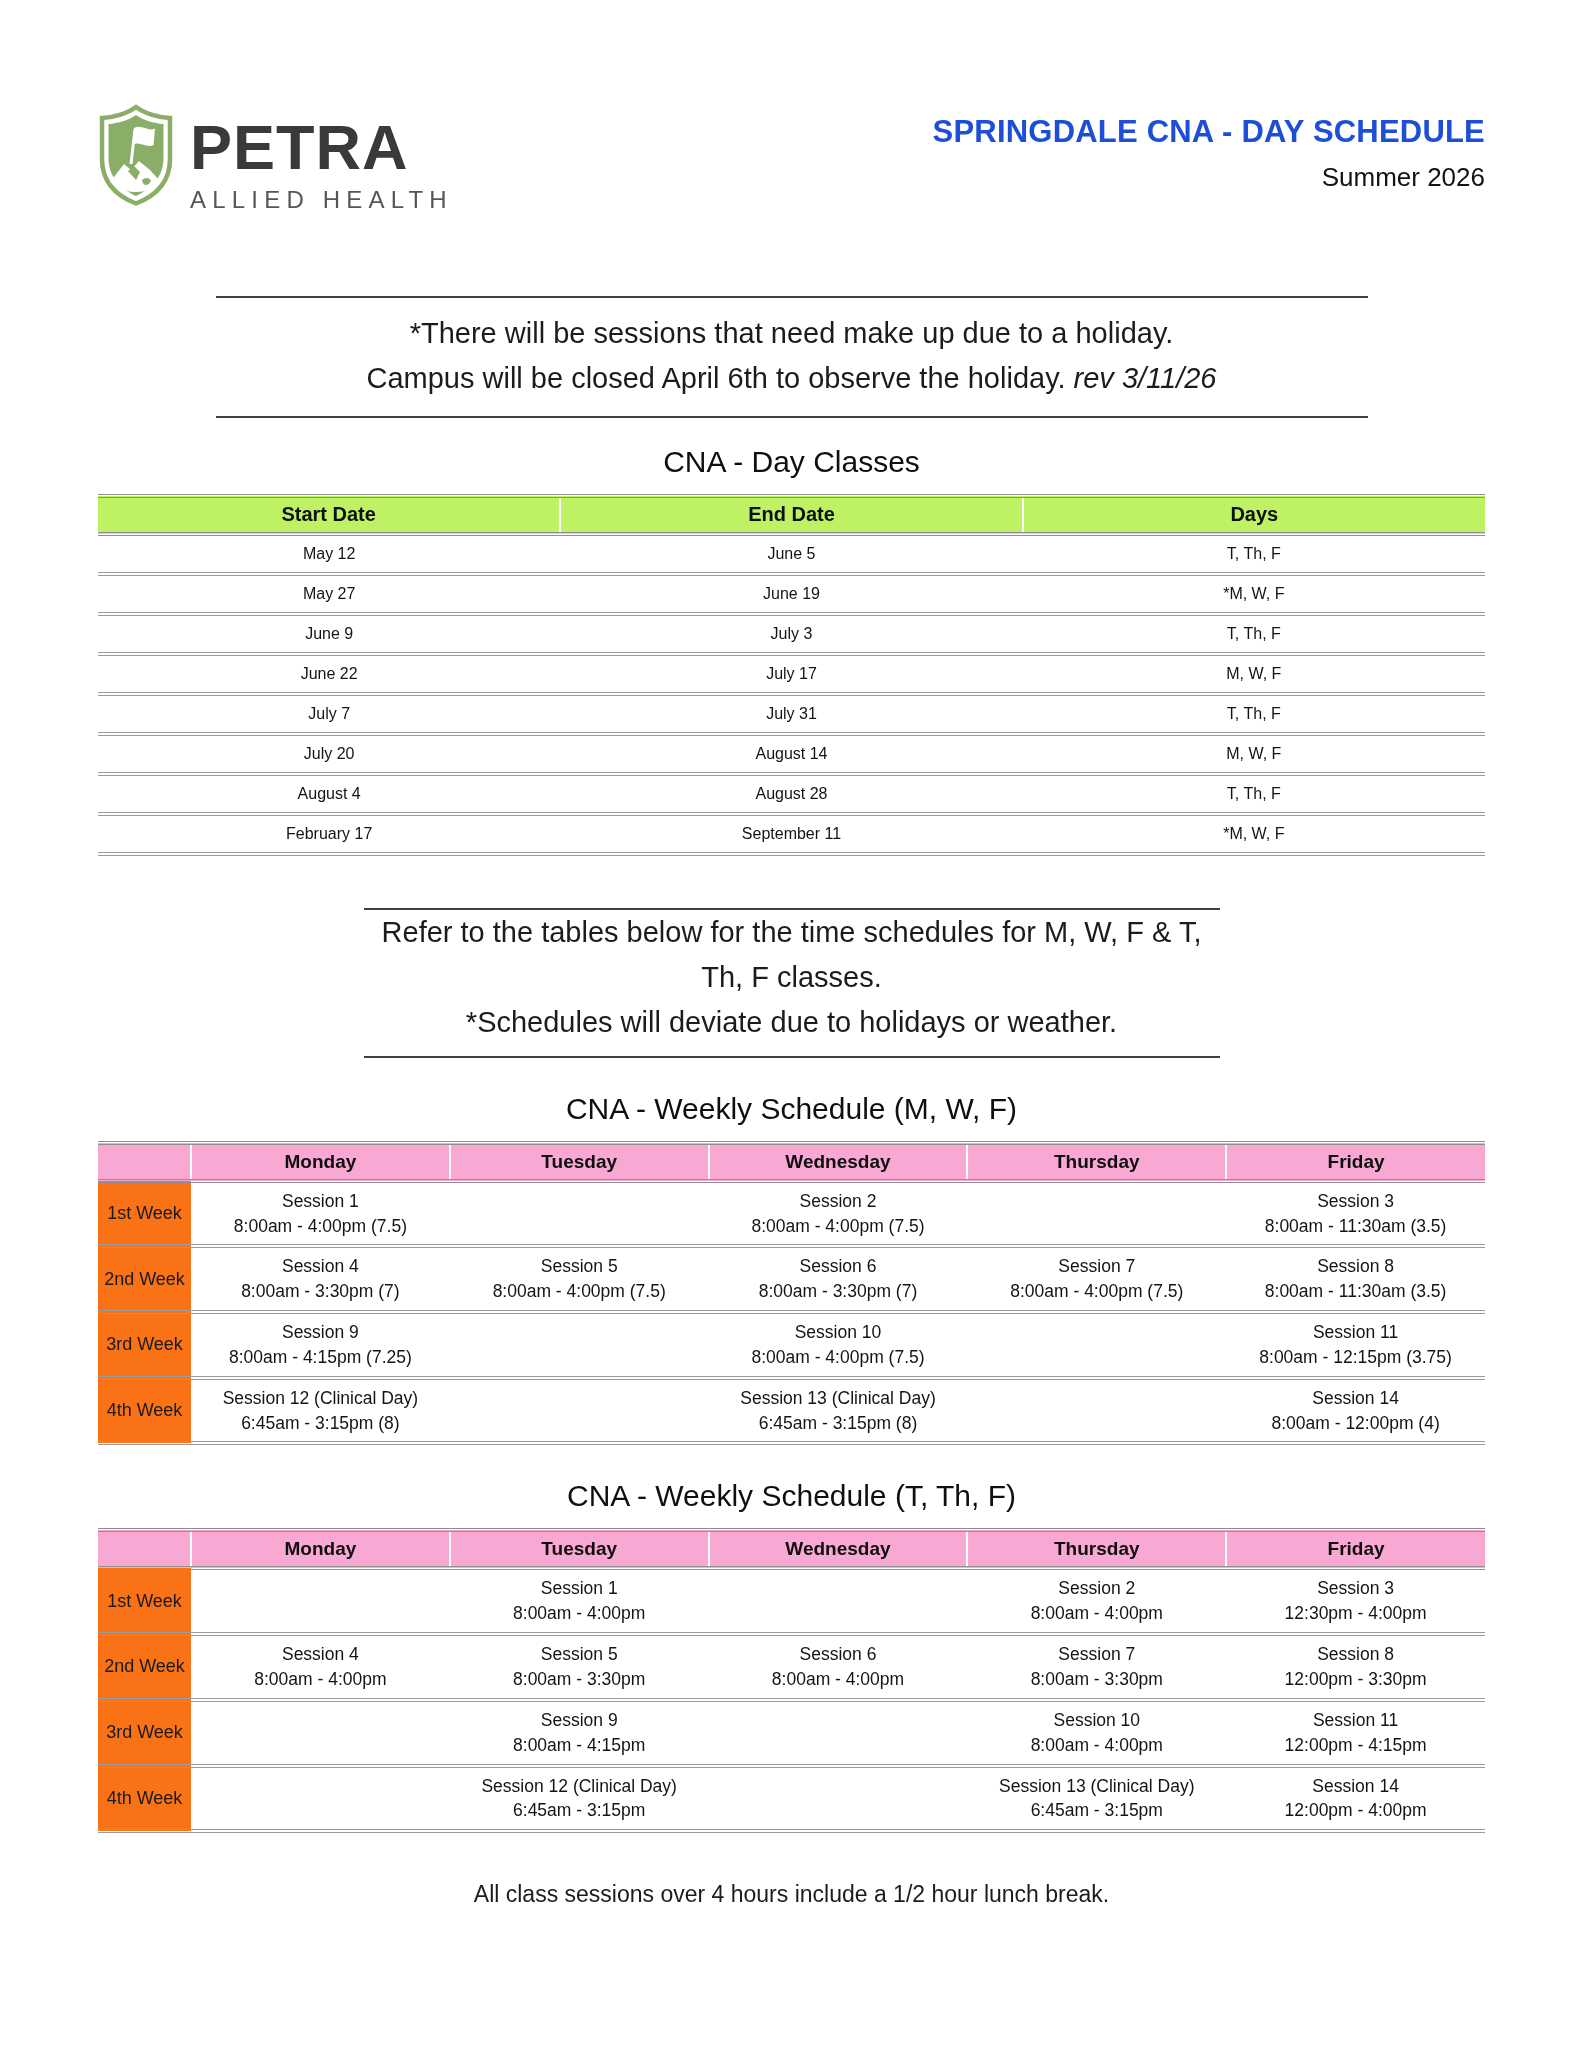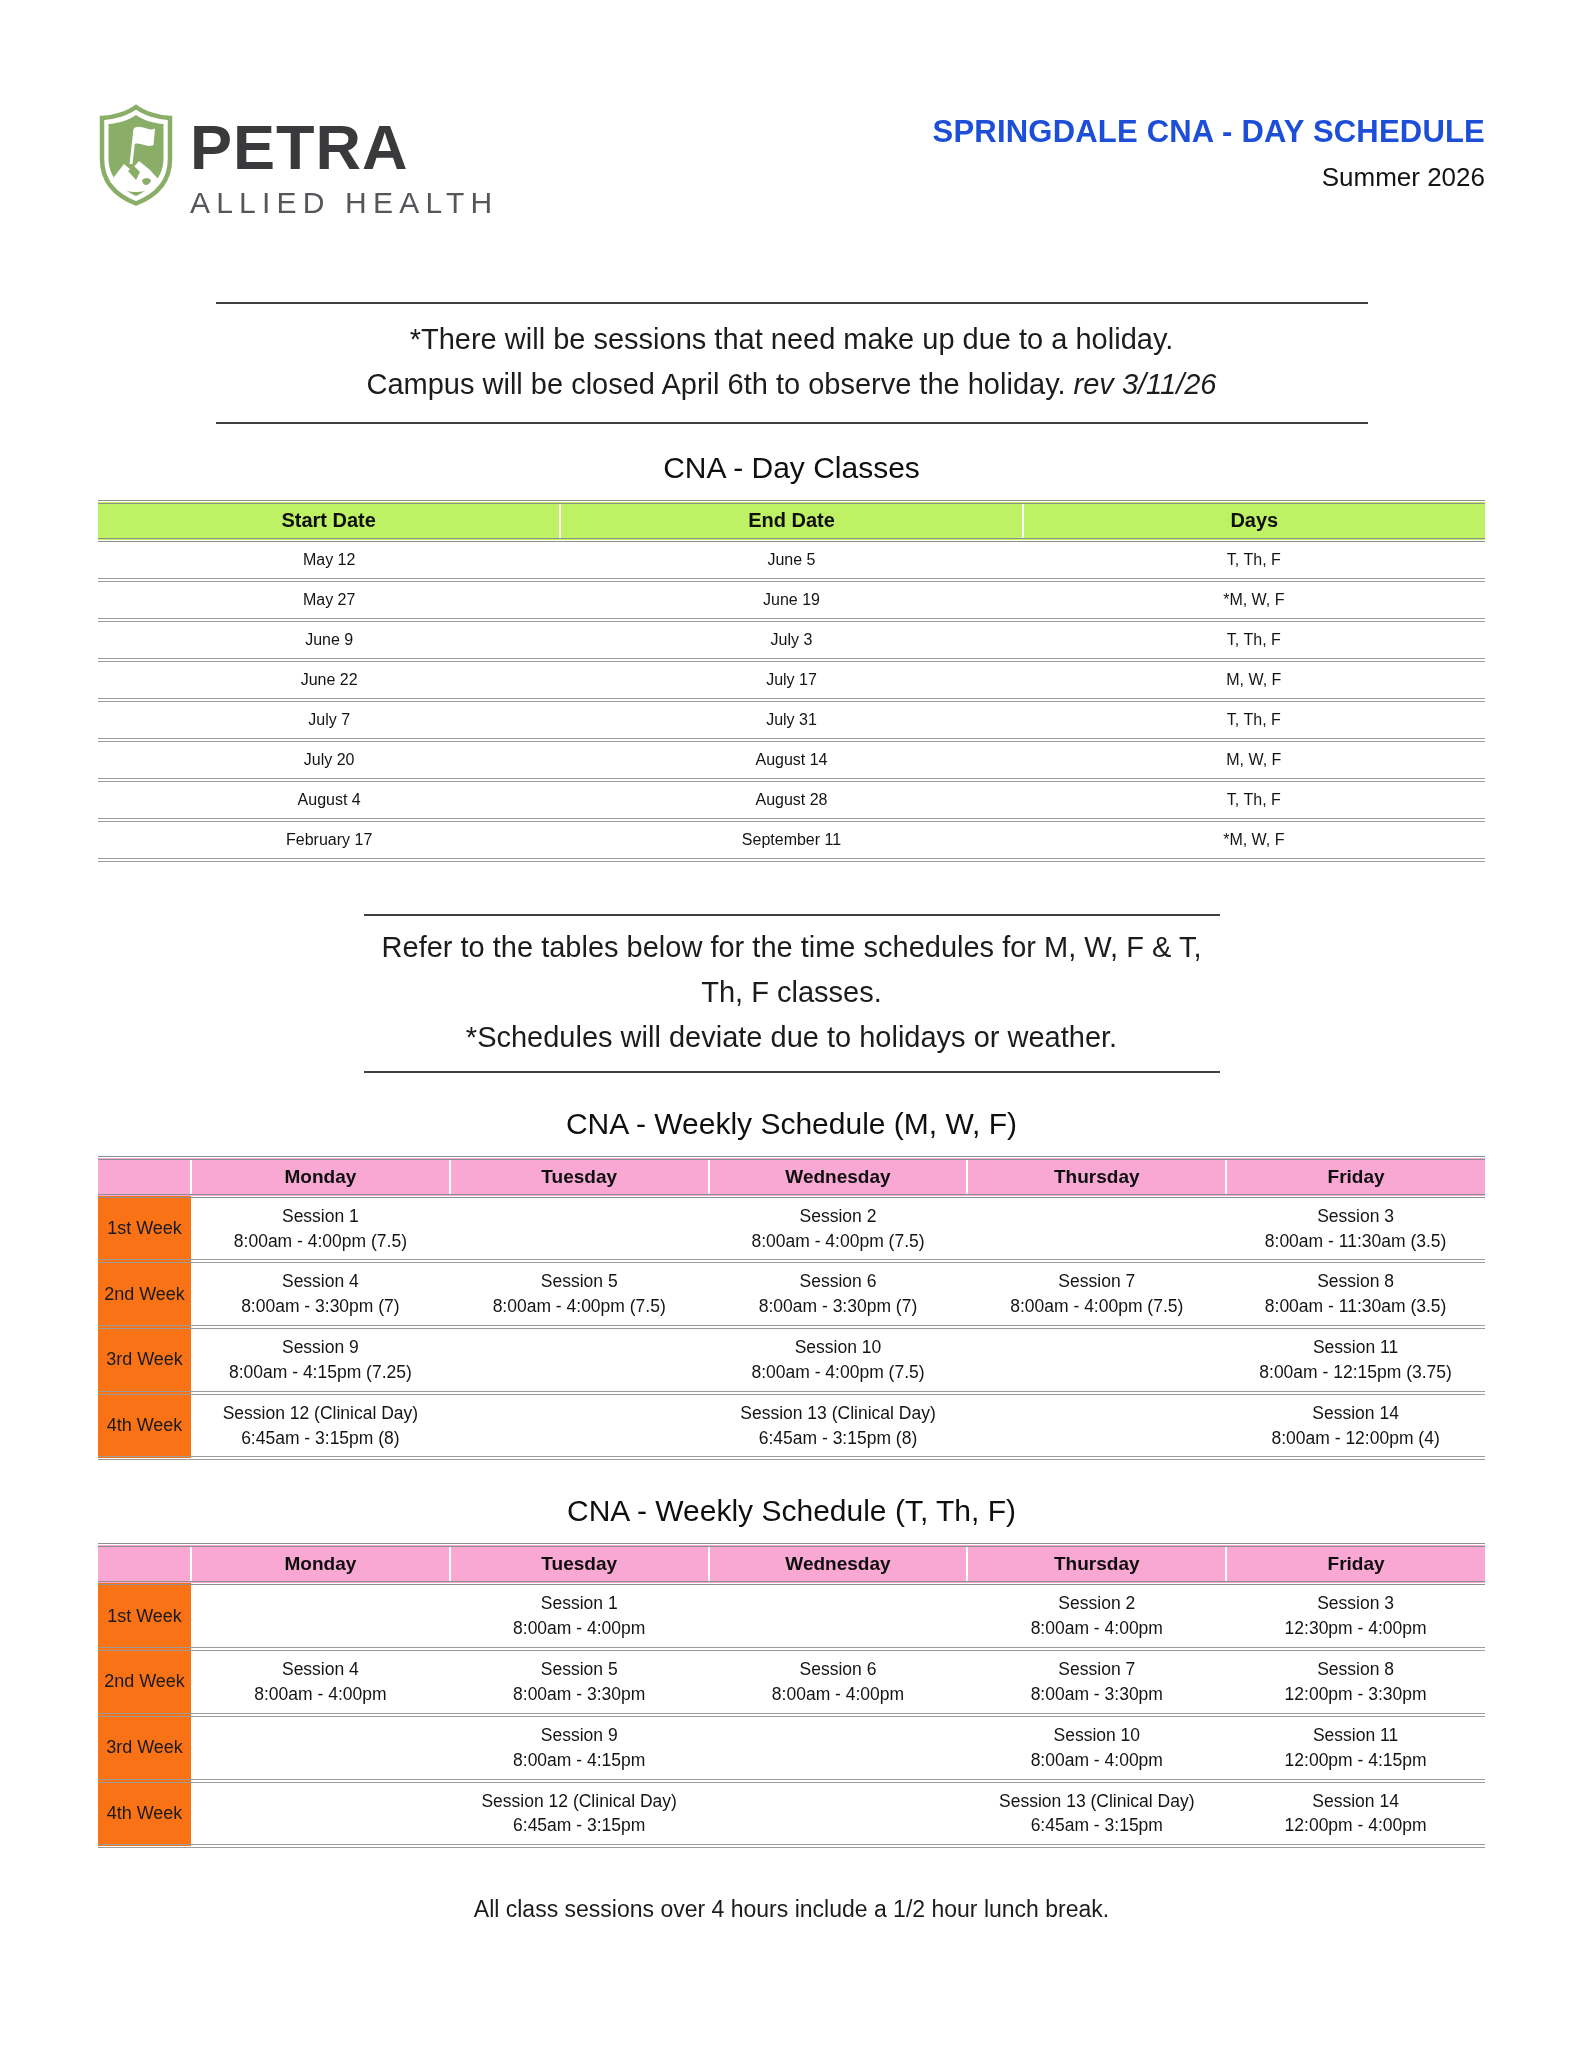--- a/index.html
+++ b/index.html
@@ -11,33 +11,33 @@
     color: #111;
   }
   .content { padding: 0 98px; }
 
   
   .header-row { display: flex; justify-content: space-between; align-items: flex-start; padding-top: 104px; }
   .logo { display: flex; align-items: flex-start; gap: 16px; }
   .logo-shield { width: 76px; height: 102px; flex: 0 0 auto; }
   .brand-lines { display: flex; flex-direction: column; }
   .brand { font-size: 63px; font-weight: bold; color: #3a3a3c; line-height: 1; margin-top: 12px; letter-spacing: 1px; }
-  .brand-sub { font-size: 30px; color: #55565a; letter-spacing: 6.2px; margin-top: 7px; font-weight: 400; }
+  .brand-sub { font-size: 24px; color: #55565a; letter-spacing: 6.2px; margin-top: 7px; font-weight: 400; }
   .title-block { text-align: right; margin-top: 10px; }
   .doc-title { font-size: 31px; font-weight: bold; color: #1d4ed8; letter-spacing: 0.2px; }
   .doc-subtitle { font-size: 26px; color: #141414; margin-top: 12px; }
 
   
   .notice {
     border-top: 2px solid #3f3f3f; border-bottom: 2px solid #3f3f3f;
     text-align: center; font-size: 29px; color: #1c1c1c;
     padding: 13px 0 15px; line-height: 1.55;
   }
   .notice-1 { width: 1152px; margin: 82px auto 0; }
-  .notice-2 { width: 856px; margin: 52px auto 0; padding: 9px 0 11px; }
+  .notice-2 { width: 856px; margin: 52px auto 0; padding: 0 0 11px; }
   .rev { font-style: italic; margin-left: 8px; }
 
   
   .section-title { text-align: center; font-size: 30px; font-weight: normal; color: #0f0f0f; margin: 27px 0 15px; }
   .section-title.weekly { margin-top: 34px; }
 
   
   table { width: 100%; border-collapse: collapse; table-layout: fixed; }
 
   .day-table th {

